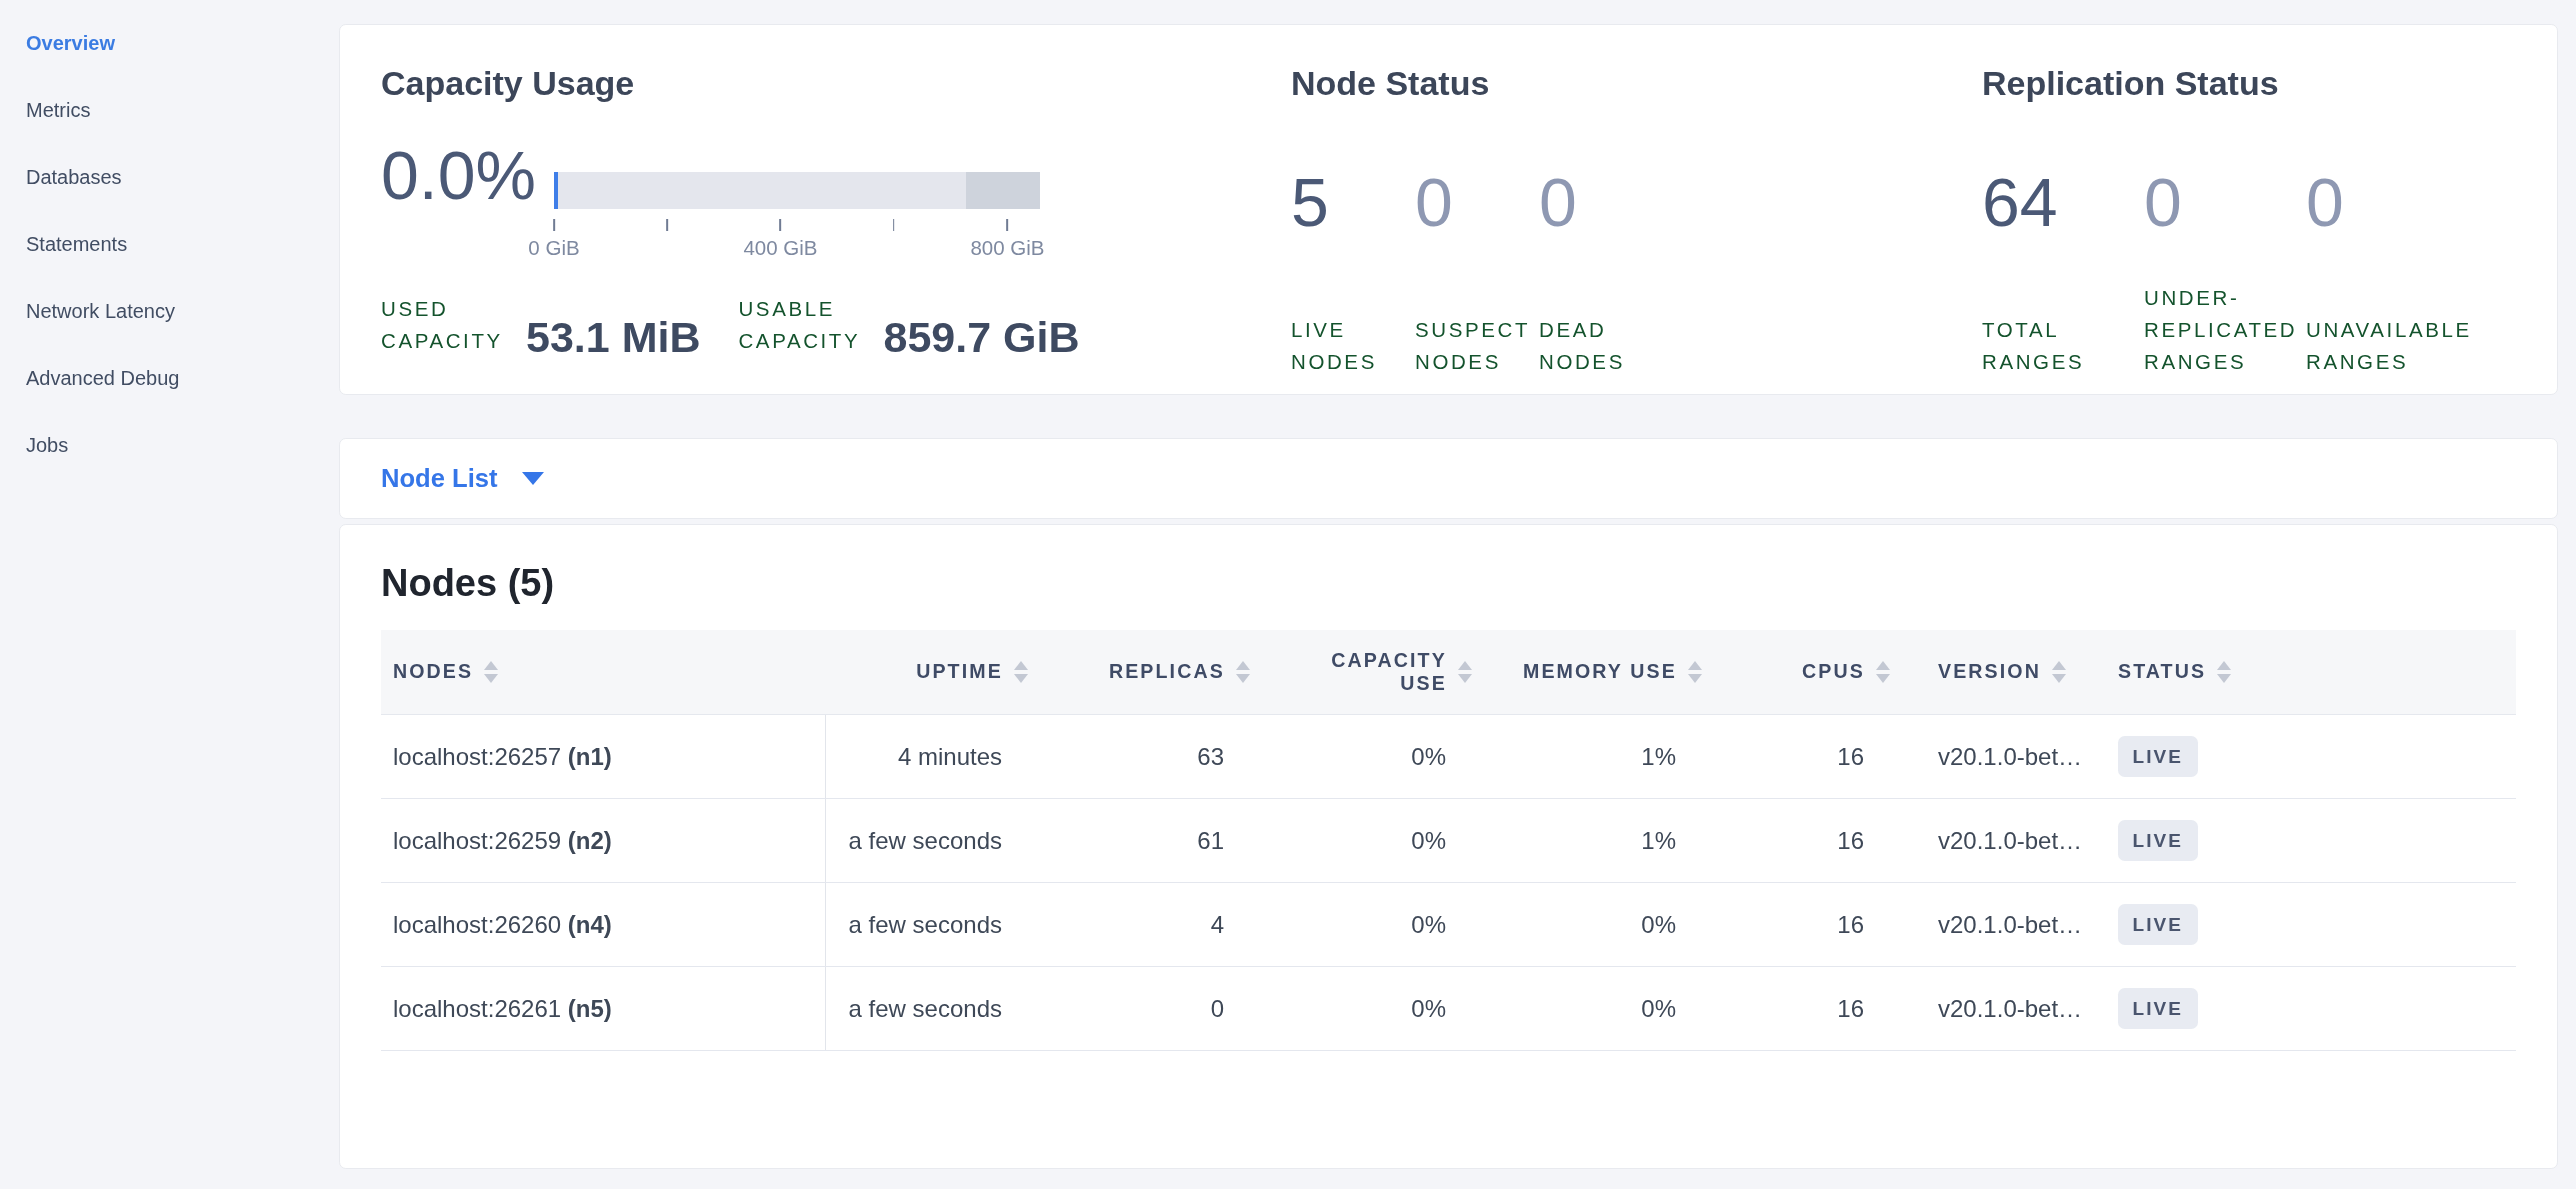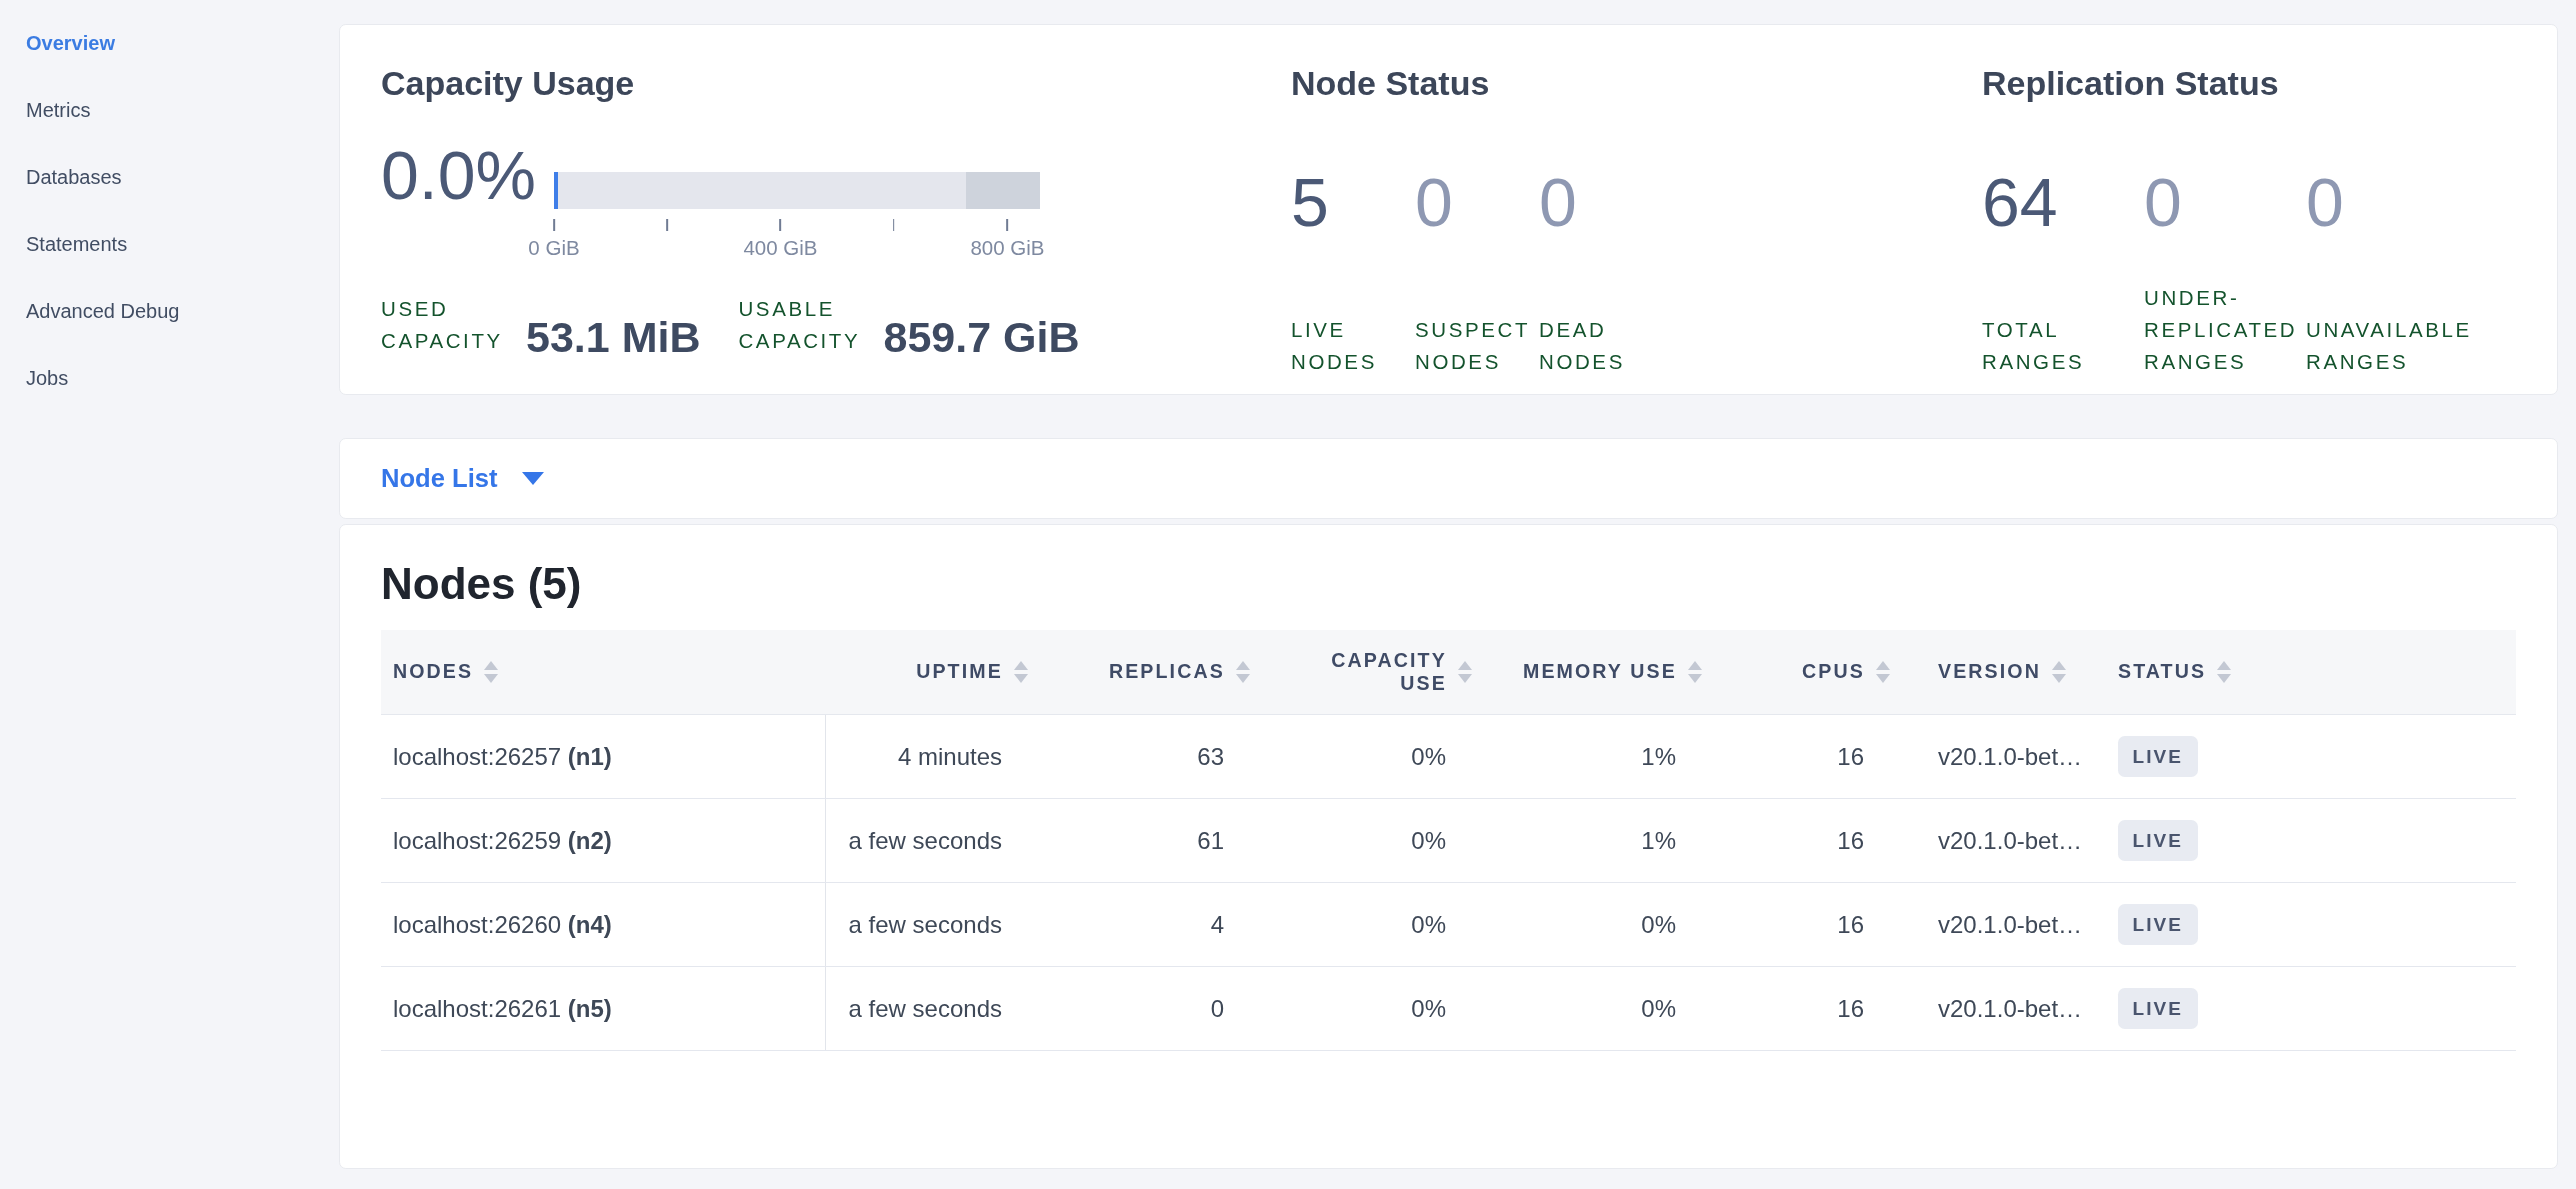--- a/index.html
+++ b/index.html
@@ -65,21 +65,21 @@
 
   
   .nodelist-label { font-size:25.6px; font-weight:600; color:#3576e8; cursor:pointer; }
   .caret-down {
     width:0; height:0; margin-left:24px; cursor:pointer;
     border-left:11px solid transparent; border-right:11px solid transparent;
     border-top:13.6px solid #3576e8;
   }
 
   
-  .table-title { font-size:44px; line-height:41px; font-weight:600; color:#20252e; margin-bottom:25.6px; }
+  .table-title { font-size:38px; line-height:41px; font-weight:600; color:#20252e; margin-bottom:25.6px; }
   table { width:100%; border-collapse:collapse; table-layout:fixed; }
   col.c1{width:444px} col.c2{width:213px} col.c3{width:222px} col.c4{width:222px}
   col.c5{width:230px} col.c6{width:188px} col.c7{width:196px} col.c8{width:auto}
   thead th {
     background:#f6f7f9; height:85px; font-size:19.6px; font-weight:bold;
     letter-spacing:2.1px; color:#3f4b66; border-bottom:1.7px solid #e5e8ee; cursor:pointer;
   }
   th .th-inner { display:flex; align-items:center; }
   th.al-left .th-inner { justify-content:flex-start; }
   th.al-right .th-inner { justify-content:flex-end; text-align:right; }
@@ -108,20 +108,21 @@
 </head>
 <body>
 
 <div id="app">
 
   <nav class="sidebar">
     <div class="nav-item active">Overview</div>
     <div class="nav-item">Metrics</div>
     <div class="nav-item">Databases</div>
     <div class="nav-item">Statements</div>
+    <div class="nav-item">Network Latency</div>
     <div class="nav-item">Advanced Debug</div>
     <div class="nav-item">Jobs</div>
   </nav>
 
   <div class="main">
 
     <section class="panel panel-top">
 
       <div class="cap-section">
         <div class="section-title">Capacity Usage</div>

